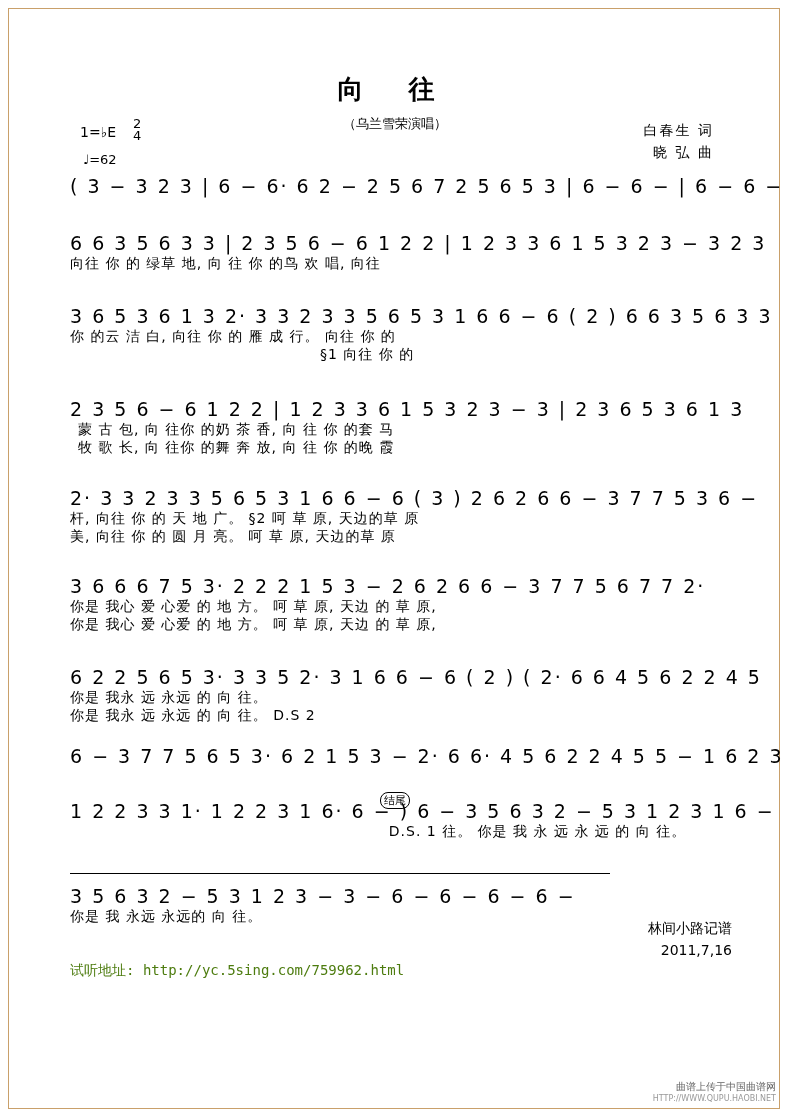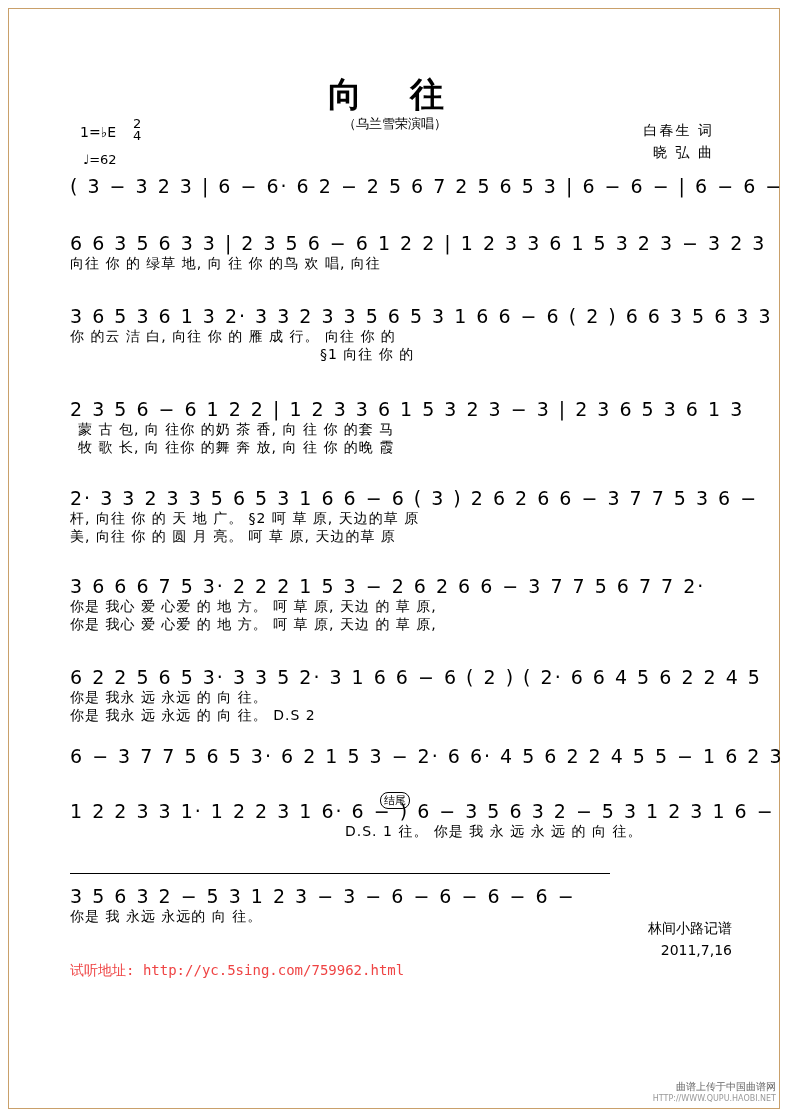--- a/index.html
+++ b/index.html
@@ -21,21 +21,21 @@
     width: 772px; height: 1101px;
     border: 1px solid #c9a06a;
     box-sizing: border-box;
     pointer-events: none;
   }
   .title {
     position: absolute;
     top: 72px;
     left: 0; right: 0;
     text-align: center;
-    font-size: 34px;
+    font-size: 26px;
     letter-spacing: 18px;
     font-family: "DejaVu Sans", sans-serif;
     font-weight: bold;
   }
   .subtitle {
     position: absolute;
     top: 115px;
     left: 0; right: 0;
     text-align: center;
     font-size: 13px;
@@ -106,21 +106,21 @@
     right: 58px;
     font-size: 14px;
     font-family: "DejaVu Sans", sans-serif;
   }
   .audio-url {
     position: absolute;
     left: 70px;
     top: 962px;
     font-size: 14px;
     font-family: "DejaVu Sans Mono", monospace;
-    color: #ef4444;
+    color: #4d7c0f;
   }
   .site-credit {
     position: absolute;
     right: 14px;
     bottom: 14px;
     text-align: right;
     font-size: 10px;
     color: #666;
     font-family: "DejaVu Sans", sans-serif;
     line-height: 12px;
@@ -194,21 +194,21 @@
   <div class="lyrics">你是 我永 远  永远 的 向   往。</div>
   <div class="lyrics">你是 我永 远  永远 的 向   往。    D.S 2</div>
 </div>
 
 <div class="sysrow" style="top:745px;">
   <div class="notes">6 −  3 7 7 5 6 5 3· 6 2 1 5 3 − 2· 6 6· 4 5 6 2 2 4 5 5 − 1 6 2 3</div>
 </div>
 
 <div class="sysrow" style="top:800px;">
   <div class="notes">1 2 2 3 3 1· 1 2 2 3 1 6· 6 − )   6 − 3 5 6 3 2 − 5 3 1 2 3 1 6 −</div>
-  <div class="lyrics" style="padding-left:275px;">D.S. 1 往。 你是 我 永 远   永 远 的 向    往。</div>
+  <div class="lyrics" style="padding-left:275px;text-align:center;">D.S. 1 往。 你是 我 永 远   永 远 的 向    往。</div>
 </div>
 <div class="tag" style="left:380px; top:792px; border:1px solid #000; padding:0 3px;">结尾</div>
 
 <div class="hr-line" style="top:873px;"></div>
 
 <div class="sysrow" style="top:885px;">
   <div class="notes">3 5  6 3 2 − 5 3 1  2 3 − 3 − 6 − 6 − 6 − 6 −</div>
   <div class="lyrics">你是 我 永远  永远的  向    往。</div>
 </div>
 

